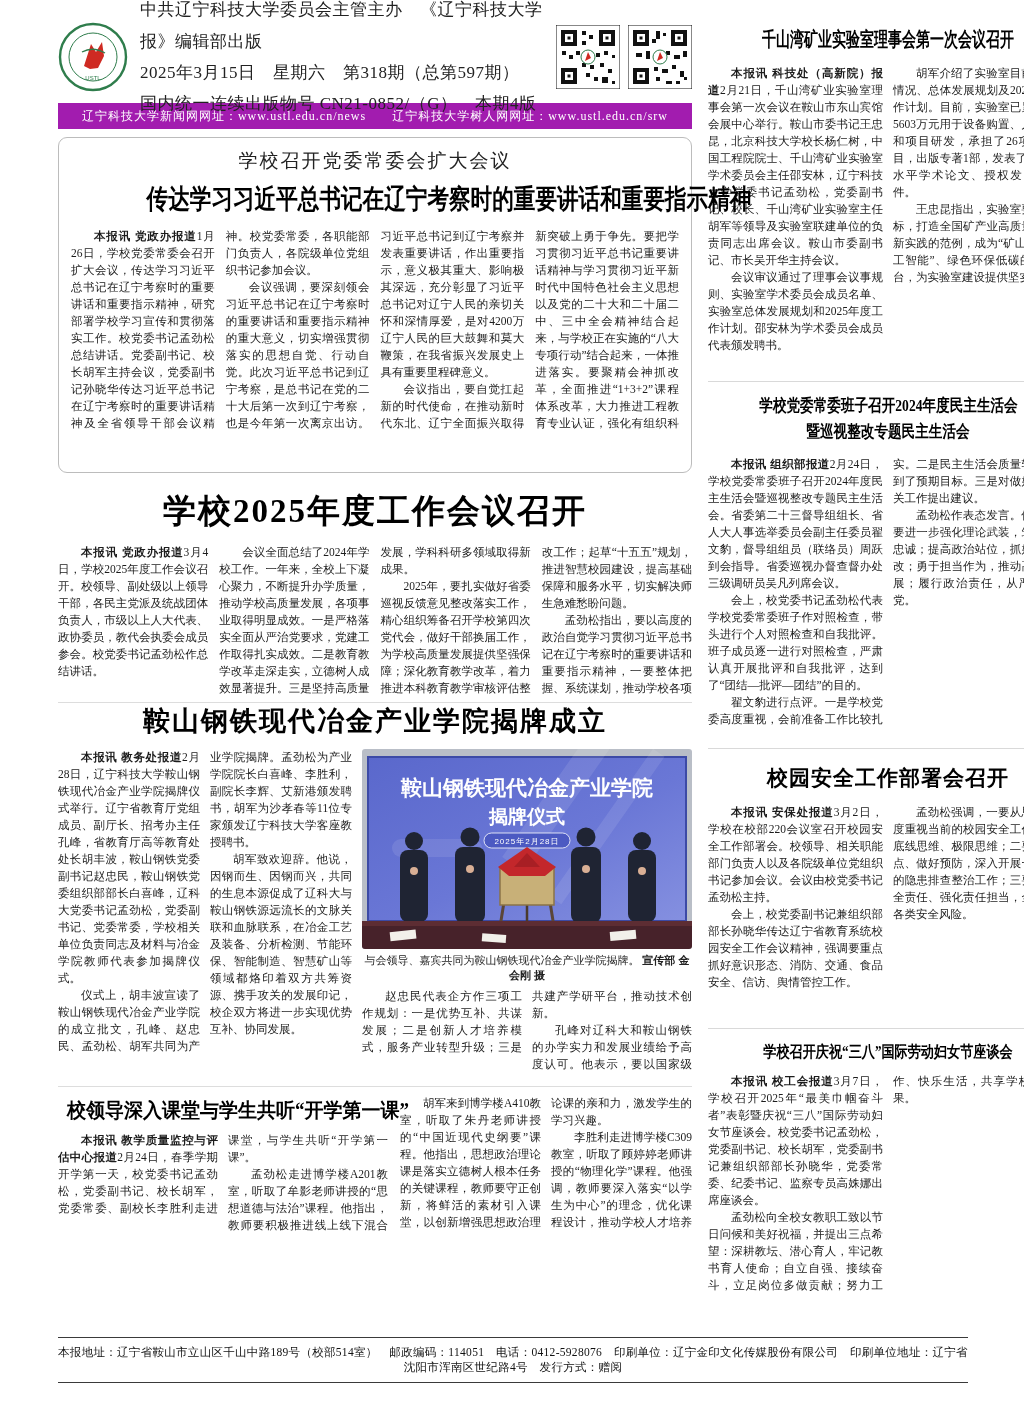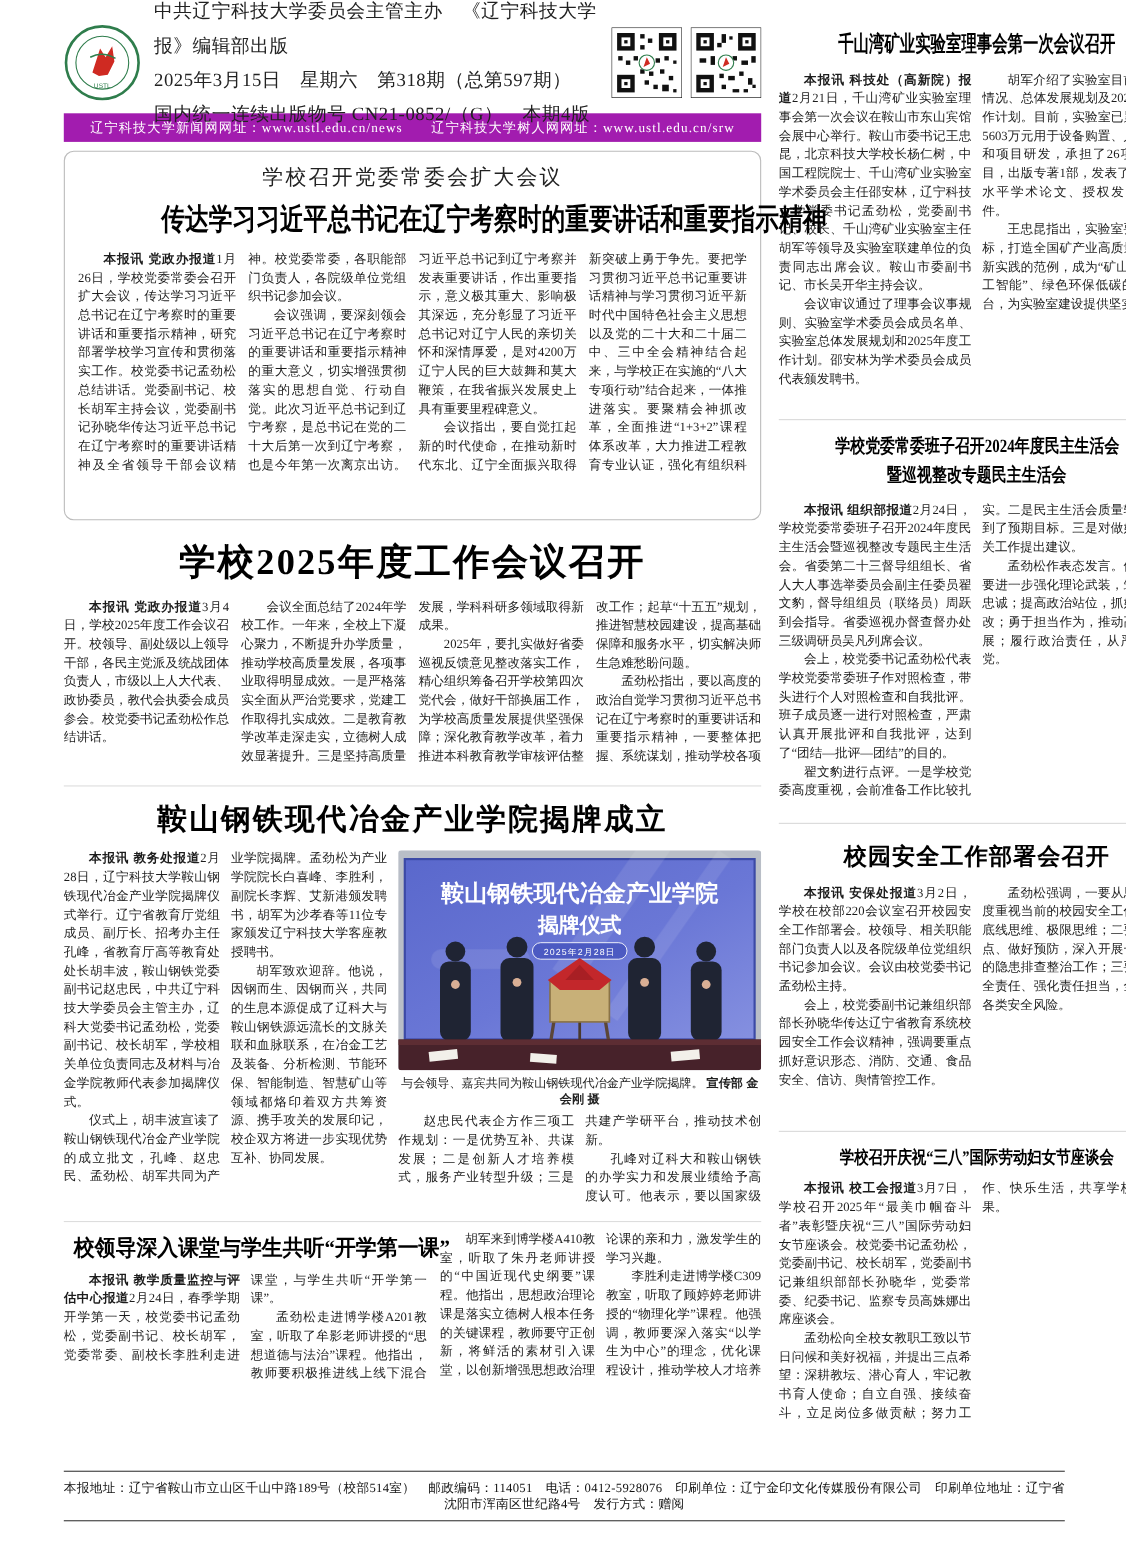--- a/index.html
+++ b/index.html
@@ -39,21 +39,21 @@
   .lead-line1{font-size:27px;} .lead-line1 .squeeze{transform:scaleX(.80);}
   .lead-line2{font-size:27px;} .lead-line2 .squeeze{transform:scaleX(.92);}
   .lead-body{height:208px;}
 
   
   .wm{margin-top:10px;}
   .wm-head{font-size:33px;letter-spacing:2px;padding:6px 0 10px;}
   .wm-body{height:158px;}
 
   
-  .ag{margin-top:12px;border-top:1px solid #ddd;padding-top:12px;}
+  .ag{border-top:1px solid #ddd;padding-top:0;}
   .ag-head{font-size:27px;letter-spacing:2px;padding-bottom:10px;}
   .ag-grid{display:flex;gap:10px;}
   .ag-left{width:294px;flex:0 0 294px;height:312px;}
   .ag-right{flex:1;}
   .photo{display:block;border-radius:3px;}
   .caption{font-size:11px;text-align:center;margin:4px 0 5px;color:#222;}
   .caption b{font-family:"Liberation Sans","DejaVu Sans",sans-serif;}
   .ag-bottom{height:88px;}
 
   
@@ -190,21 +190,21 @@
           <p class="bp">会议全面总结了2024年学校工作。一年来，全校上下凝心聚力，不断提升办学质量，推动学校高质量发展，各项事业取得明显成效。一是严格落实全面从严治党要求，党建工作取得扎实成效。二是教育教学改革走深走实，立德树人成效显著提升。三是坚持高质量发展，学科科研多领域取得新成果。</p>
           <p class="bp">2025年，要扎实做好省委巡视反馈意见整改落实工作，精心组织筹备召开学校第四次党代会，做好干部换届工作，为学校高质量发展提供坚强保障；深化教育教学改革，着力推进本科教育教学审核评估整改工作；起草“十五五”规划，推进智慧校园建设，提高基础保障和服务水平，切实解决师生急难愁盼问题。</p>
           <p class="bp">孟劲松指出，要以高度的政治自觉学习贯彻习近平总书记在辽宁考察时的重要讲话和重要指示精神，一要整体把握、系统谋划，推动学校各项事业高质量发展。（下转二版）</p>
         </div>
       </section>
 
       <section class="ag">
         <h2 class="serif-head ag-head">鞍山钢铁现代冶金产业学院揭牌成立</h2>
         <div class="ag-grid">
           <div class="ag-left cols c2">
-            <p class="bp"><b class="byline">本报讯 教务处报道</b><span>2月28日，辽宁科技大学鞍山钢铁现代冶金产业学院揭牌仪式举行。辽宁省教育厅党组成员、副厅长、招考办主任孔峰，省教育厅高等教育处处长胡丰波，鞍山钢铁党委副书记赵忠民，中共辽宁科技大学委员会主管主办，辽科大党委书记孟劲松，党委副书记、校长胡军，学校相关单位负责同志及材料与冶金学院教师代表参加揭牌仪式。</span></p>
+            <p class="bp"><b class="byline">本报讯 教务处报道</b><span>2月28日，辽宁科技大学鞍山钢铁现代冶金产业学院揭牌仪式举行。辽宁省教育厅党组成员、副厅长、招考办主任孔峰，省教育厅高等教育处处长胡丰波，鞍山钢铁党委副书记赵忠民，鞍山钢铁党委组织部部长白喜峰，辽科大党委书记孟劲松，党委副书记、党委常委，学校相关单位负责同志及材料与冶金学院教师代表参加揭牌仪式。</span></p>
             <p class="bp">仪式上，胡丰波宣读了鞍山钢铁现代冶金产业学院的成立批文，孔峰、赵忠民、孟劲松、胡军共同为产业学院揭牌。孟劲松为产业学院院长白喜峰、李胜利，副院长李辉、艾新港颁发聘书，胡军为沙孝春等11位专家颁发辽宁科技大学客座教授聘书。</p>
             <p class="bp">胡军致欢迎辞。他说，因钢而生、因钢而兴，共同的生息本源促成了辽科大与鞍山钢铁源远流长的文脉关联和血脉联系，在冶金工艺及装备、分析检测、节能环保、智能制造、智慧矿山等领域都烙印着双方共筹资源、携手攻关的发展印记，校企双方将进一步实现优势互补、协同发展。</p>
 
           </div>
           <div class="ag-right">
             <svg class="photo" width="330" height="200" viewBox="0 0 330 200">
               <defs>
                 <linearGradient id="scr" x1="0" y1="0" x2="1" y2="1">
                   <stop offset="0" stop-color="#5a68cc"></stop>
                     <stop offset="0.55" stop-color="#6a77d6"></stop>

